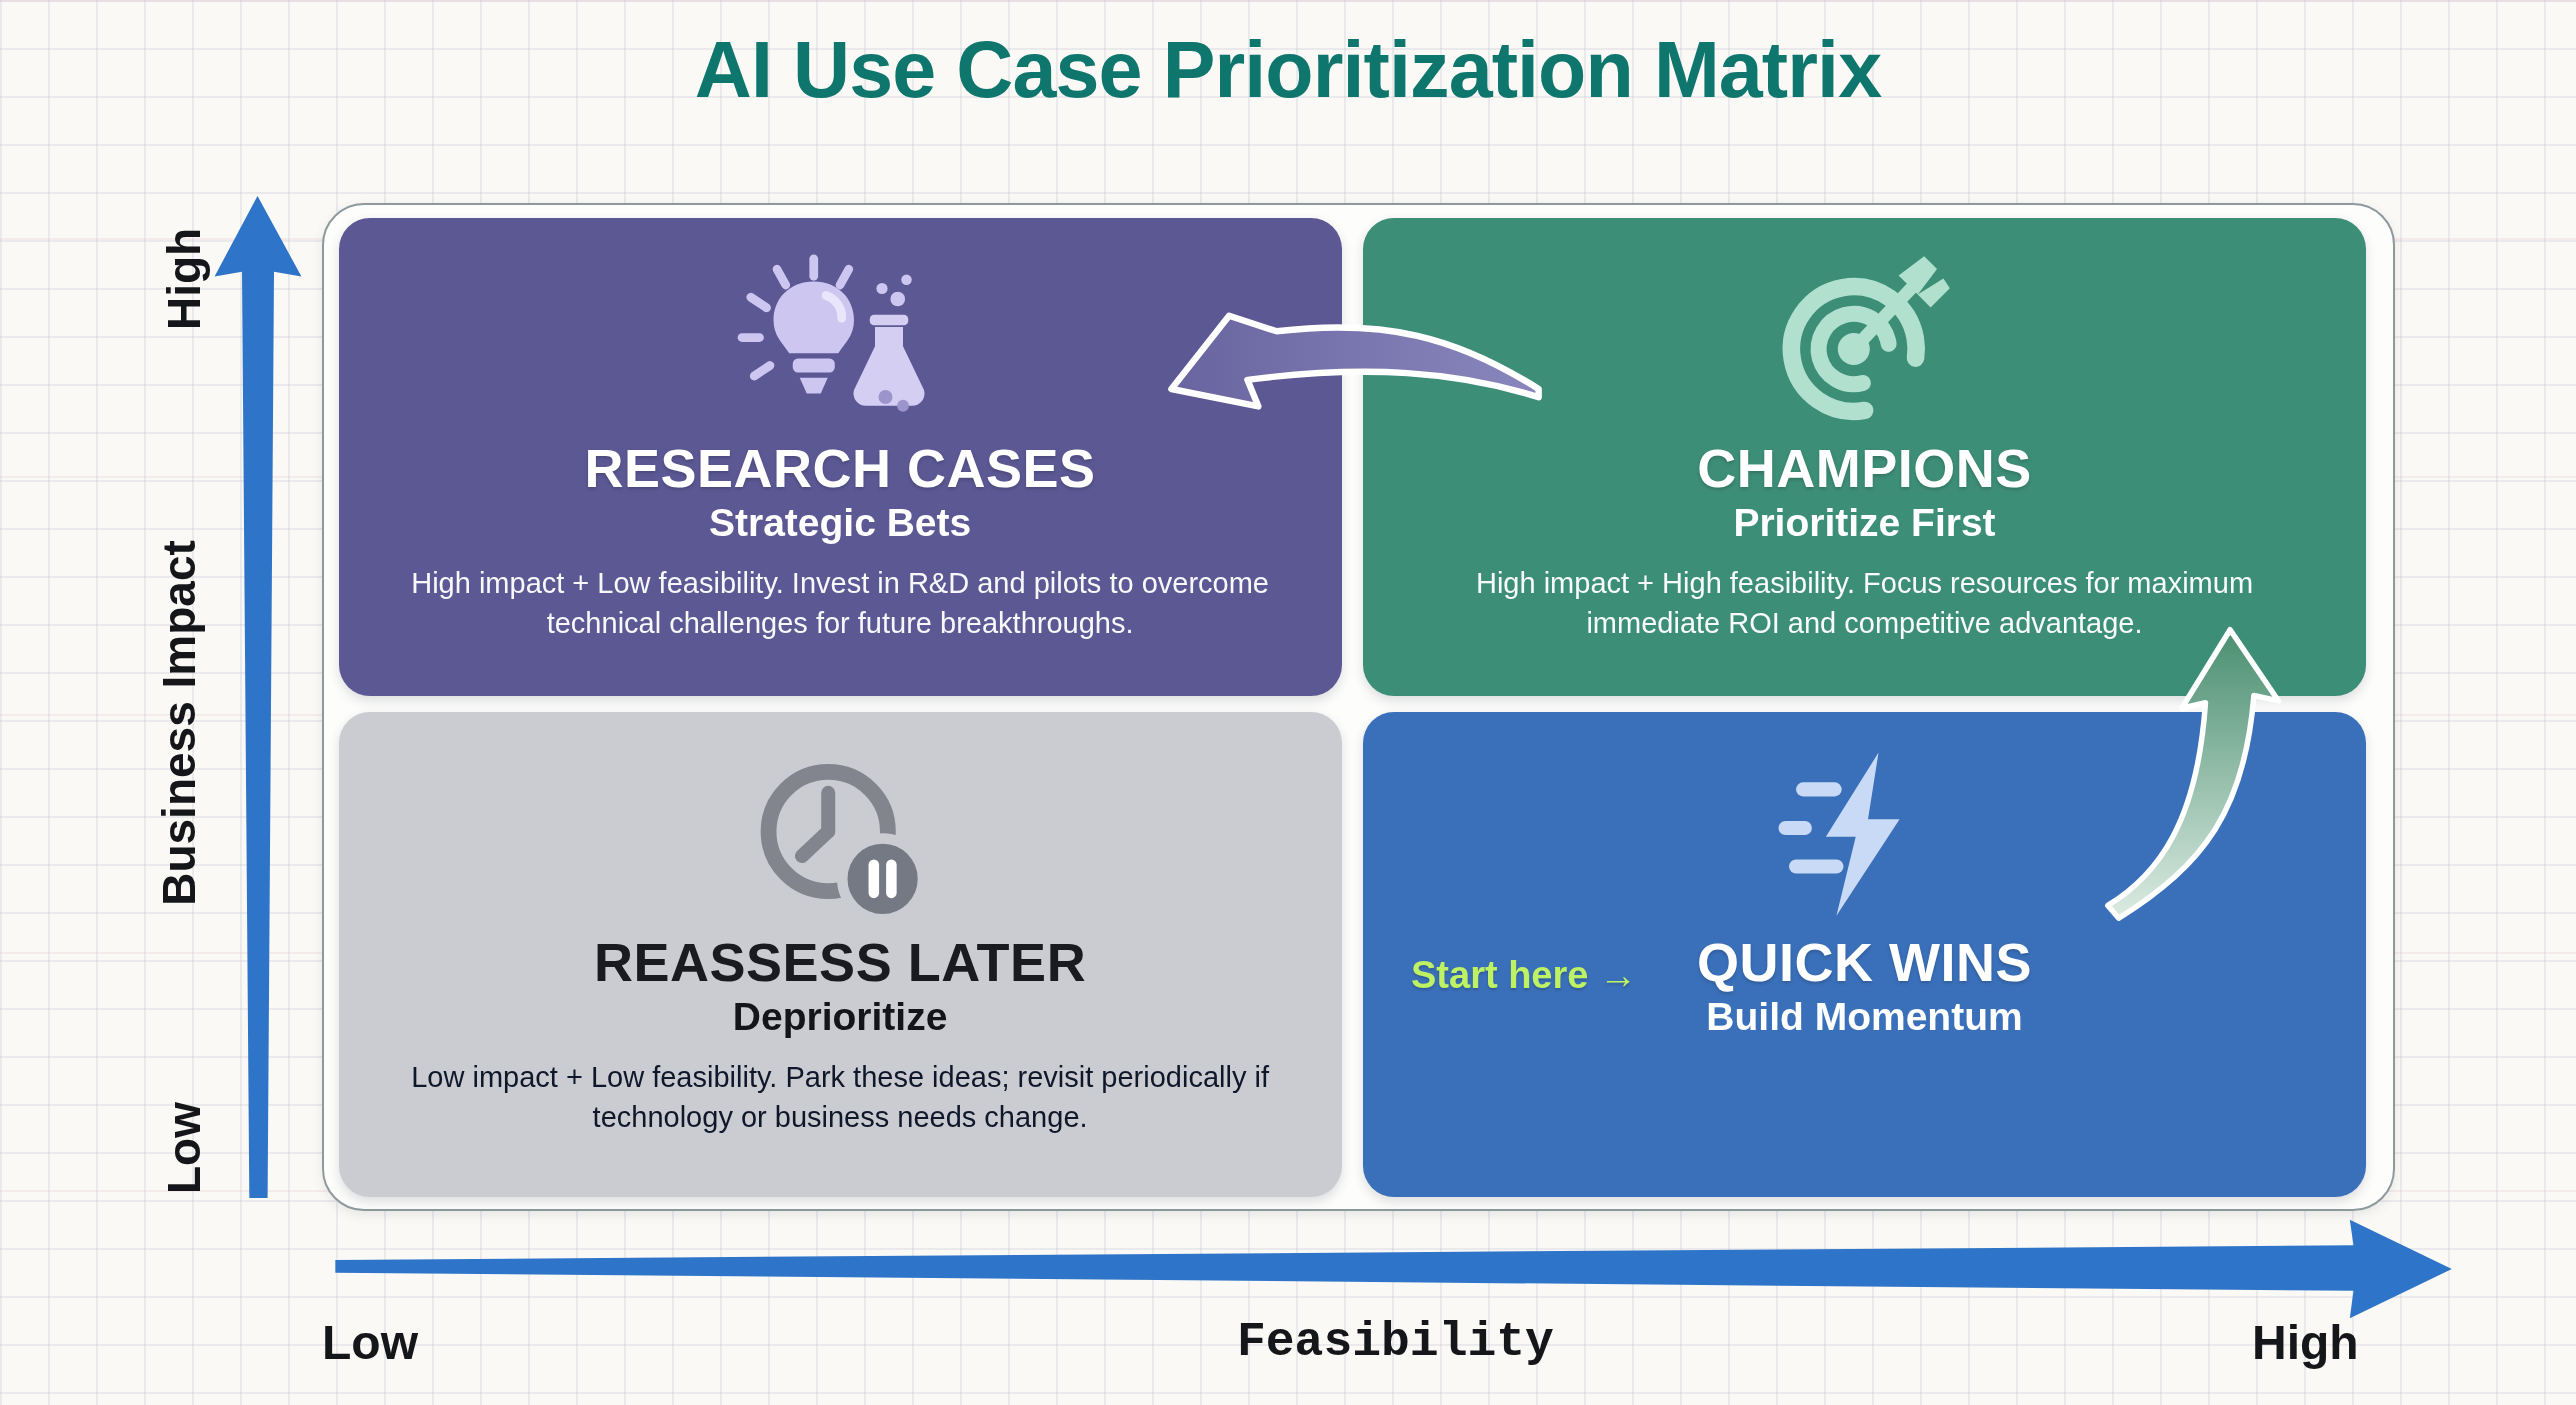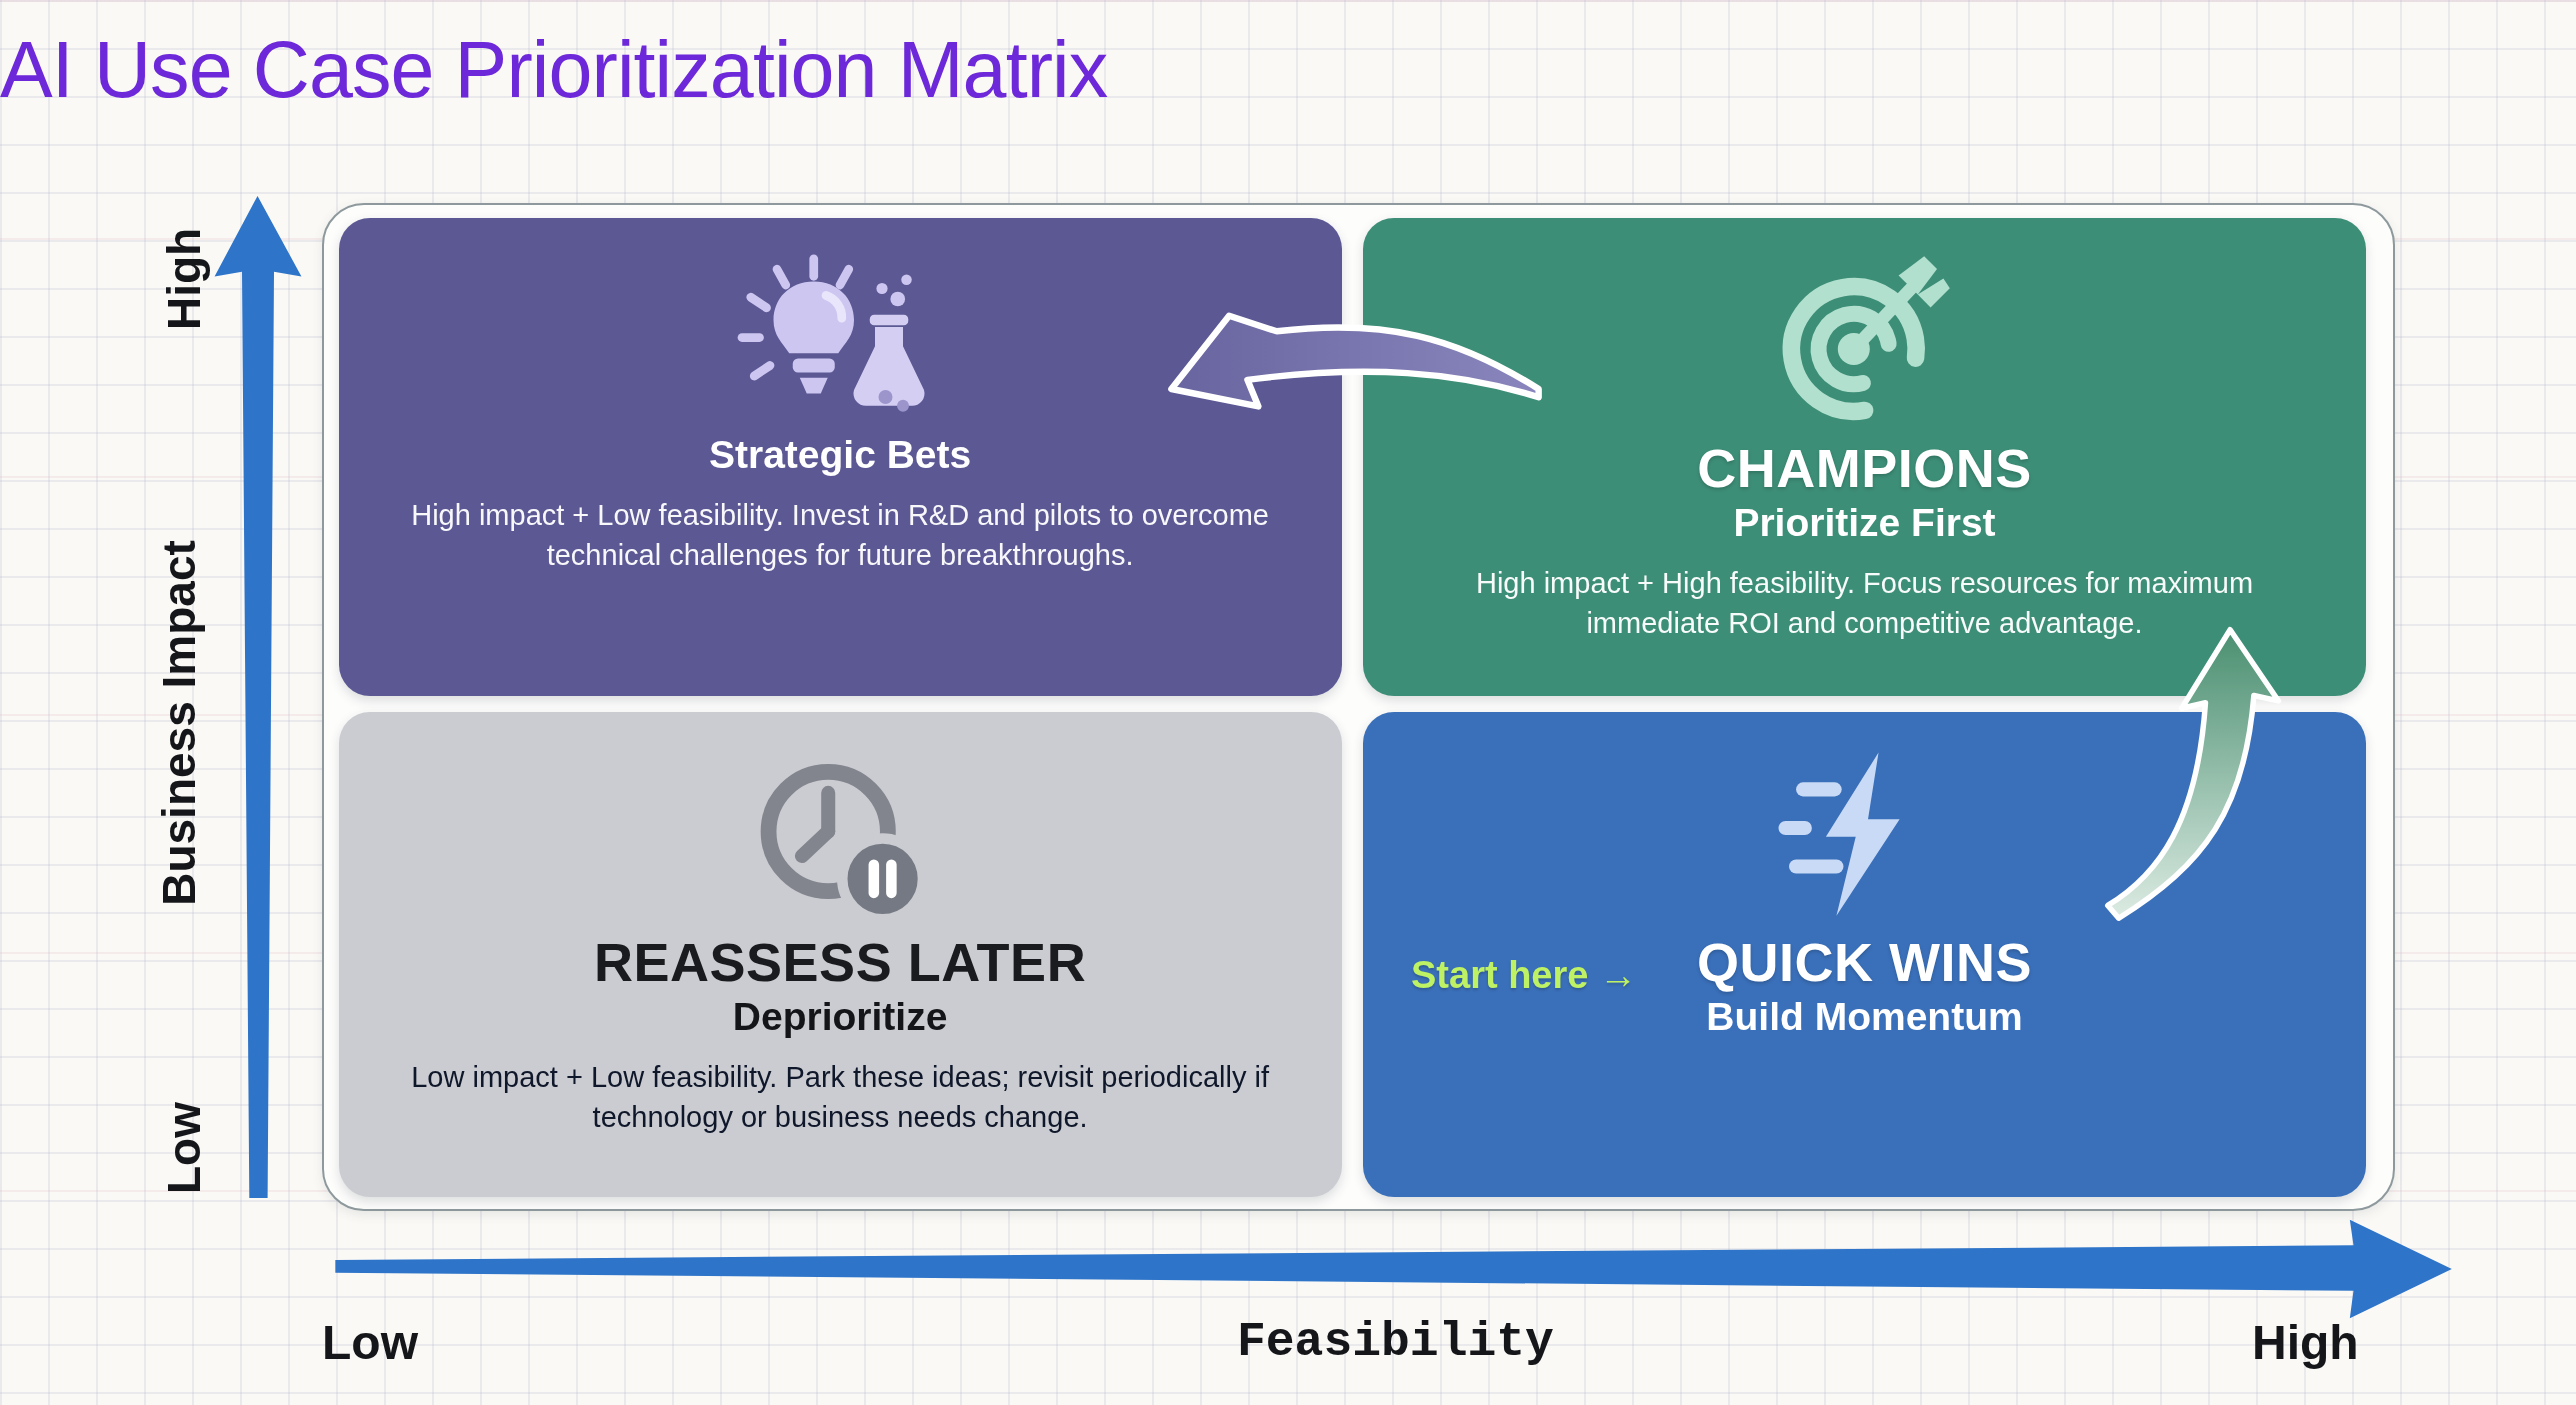--- a/index.html
+++ b/index.html
@@ -7,22 +7,22 @@
     width:2576px;height:1405px;position:relative;overflow:hidden;
     font-family:"Liberation Sans", sans-serif;
     background-color:#faf9f6;
     background-image:
       linear-gradient(rgba(225,185,195,0.22) 1.8px, transparent 1.8px),
       linear-gradient(rgba(195,196,212,0.30) 1.8px, transparent 1.8px),
       linear-gradient(90deg, rgba(195,196,212,0.30) 1.8px, transparent 1.8px);
     background-size: 48px 238px, 48px 48px, 48px 48px;
   }
   .page-title{
-    position:absolute;top:24px;left:0;width:100%;
-    font-size:79px;font-weight:400;color:#6d28d9;letter-spacing:-0.9px;
+    position:absolute;top:24px;left:0;width:100%;text-align:center;
+    font-size:79px;font-weight:700;color:#0f766e;letter-spacing:-0.9px;
   }
   .matrix-frame{
     position:absolute;left:322px;top:203px;width:2069px;height:1004px;
     background:#fdfdfc;border:2.7px solid #8d999c;border-radius:42px;
     box-shadow:0 3.7px 11px rgba(60,70,80,0.10);
   }
   .card{
     position:absolute;border-radius:31px;display:flex;flex-direction:column;
     align-items:center;text-align:center;
     box-shadow:0 4.6px 11px rgba(40,45,60,0.15);
@@ -86,20 +86,21 @@
       <g fill="#d4cef3">
         <rect x="77" y="35" width="22" height="6" rx="2.5"></rect>
         <path d="M80 42 h16 v11 l12 25 a7 7 0 0 1 -7 9 h-26 a7 7 0 0 1 -7 -9 l12 -25 z"></path>
       </g>
       <circle cx="84" cy="20" r="3.2" fill="#cdc6f0"></circle>
       <circle cx="93" cy="26" r="4.2" fill="#cdc6f0"></circle>
       <circle cx="98" cy="15" r="3" fill="#cdc6f0"></circle>
       <circle cx="86" cy="82" r="4" fill="#9b95cc"></circle>
       <circle cx="96" cy="87" r="3.4" fill="#9b95cc"></circle>
     </svg>
+    <div class="card-title">RESEARCH CASES</div>
     <div class="card-sub">Strategic Bets</div>
     <div class="card-desc">High impact + Low feasibility. Invest in R&amp;D and pilots to overcome technical challenges for future breakthroughs.</div>
   </div>
 
   <div class="card card-tr" style="background: rgb(61, 142, 119);">
     <svg class="icon" viewBox="0 0 110 110" width="176" height="176">
       <g fill="none" stroke="#b2e0cf">
         <circle cx="48" cy="60" r="39" stroke-width="11" stroke-dasharray="196 49" transform="rotate(-280 48 60)" stroke-linecap="round"></circle>
         <circle cx="48" cy="60" r="22" stroke-width="10" stroke-dasharray="106 32" transform="rotate(-285 48 60)" stroke-linecap="round"></circle>
       </g>

